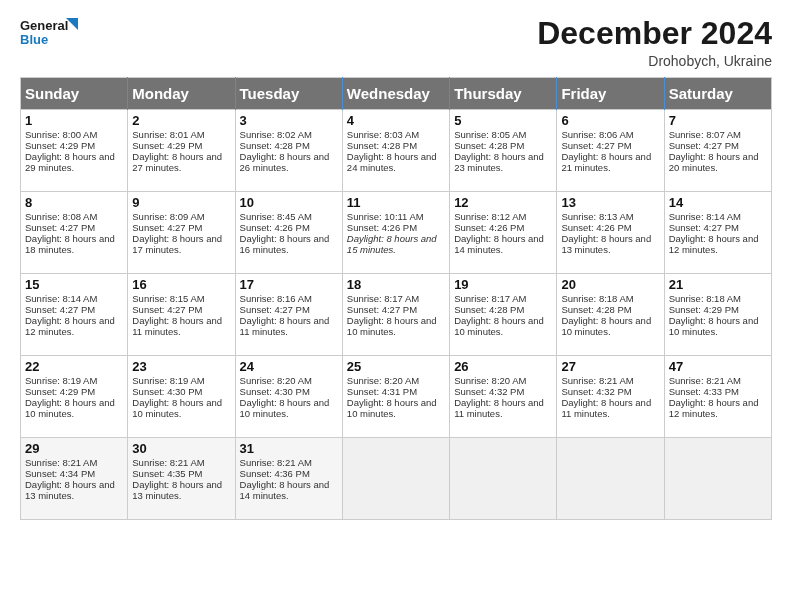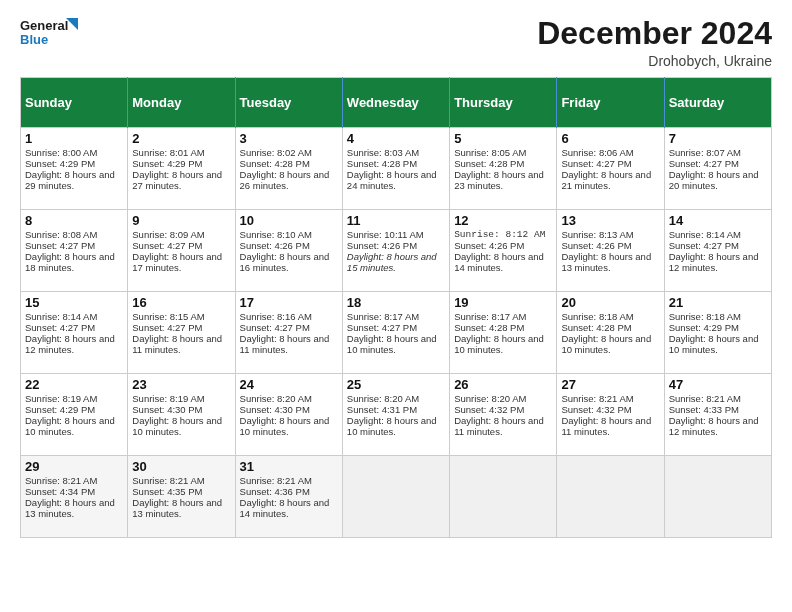--- a/index.html
+++ b/index.html
@@ -43,25 +43,25 @@
       margin-top: 2px;
     }
     .calendar {
       flex: 1;
       border: 1px solid #ccc;
       border-collapse: collapse;
       width: 100%;
       table-layout: fixed;
     }
     .calendar thead tr th {
-      background: #15803d;
+      background: #737373;
       color: #fff;
-      font-size: 13px;
+      font-size: 15px;
       font-weight: bold;
-      padding: 17px 4px;
+      padding: 7px 4px;
       text-align: left;
       border-right: 1px solid #4a8fd5;
     }
     .calendar thead tr th:last-child {
       border-right: none;
     }
     .calendar tbody tr td {
       border: 1px solid #ccc;
       vertical-align: top;
       padding: 3px 4px;
@@ -167,33 +167,33 @@
             <span style="display: block;">Daylight: 8 hours and 18 minutes.</span>
           </td>
           <td>
             <span class="day-num">9</span>
             <span style="display: block;">Sunrise: 8:09 AM</span>
             <span style="display: block;">Sunset: 4:27 PM</span>
             <span style="display: block;">Daylight: 8 hours and 17 minutes.</span>
           </td>
           <td>
             <span class="day-num">10</span>
-            <span style="display: block;">Sunrise: 8:10 AM</span>
+            <span style="display: block;">Sunrise: 8:45 AM</span>
             <span style="display: block;">Sunset: 4:26 PM</span>
             <span style="display: block;">Daylight: 8 hours and 16 minutes.</span>
           </td>
           <td>
             <span class="day-num">11</span>
             <span style="display: block;">Sunrise: 10:11 AM</span>
             <span style="display: block;">Sunset: 4:26 PM</span>
             <span style="display: block; font-style: italic;">Daylight: 8 hours and 15 minutes.</span>
           </td>
           <td>
             <span class="day-num">12</span>
-            <span style="display: block; font-family: Liberation Mono, monospace;">Sunrise: 8:12 AM</span>
+            <span style="display: block;">Sunrise: 8:12 AM</span>
             <span style="display: block;">Sunset: 4:26 PM</span>
             <span style="display: block;">Daylight: 8 hours and 14 minutes.</span>
           </td>
           <td>
             <span class="day-num">13</span>
             <span style="display: block;">Sunrise: 8:13 AM</span>
             <span style="display: block;">Sunset: 4:26 PM</span>
             <span style="display: block;">Daylight: 8 hours and 13 minutes.</span>
           </td>
           <td>

